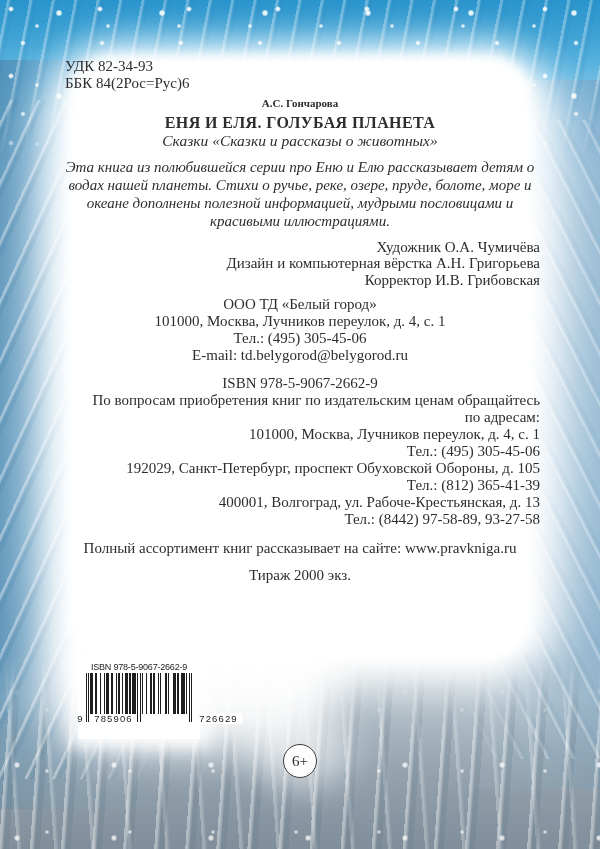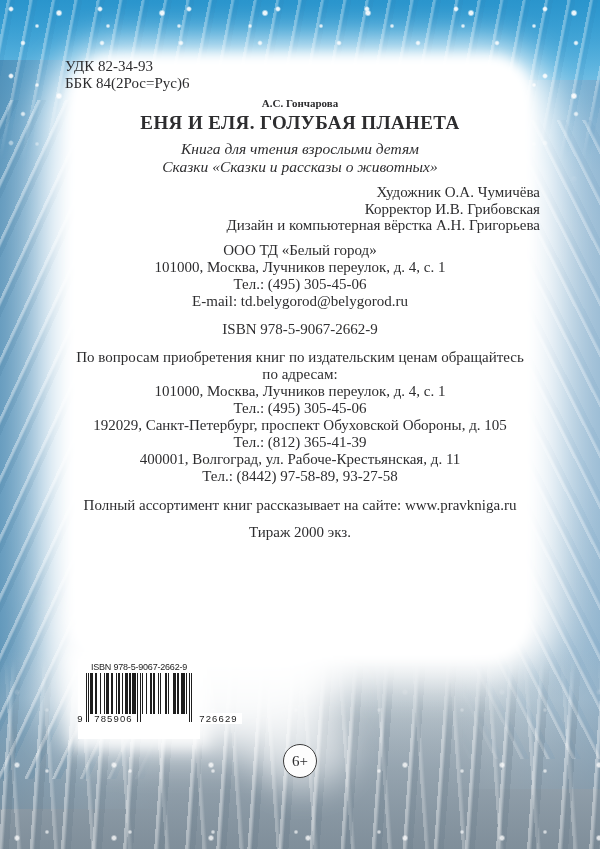--- a/index.html
+++ b/index.html
@@ -60,28 +60,28 @@
   .white-lobe{position:absolute;left:42px;top:608px;width:300px;height:140px;
     background:rgba(255,255,255,.92);border-radius:70px;filter:blur(22px);}
   .white-badge-glow{position:absolute;left:252px;top:716px;width:100px;height:74px;
     background:rgba(255,255,255,.5);border-radius:50%;filter:blur(16px);}
 
   
   .content{position:absolute;left:60px;top:58px;width:480px;z-index:5;
     color:#2d2d2f;text-align:center;font-size:15px;line-height:17px;}
   .catalog{text-align:left;padding-left:5px;line-height:16.5px;}
   .author{margin-top:3px;font-weight:bold;font-size:11px;line-height:18px;}
-  .title{margin-top:1px;font-weight:bold;font-size:19px;line-height:19px;letter-spacing:.4px;}
+  .title{margin-top:1px;font-weight:bold;font-size:16px;line-height:19px;letter-spacing:.4px;}
   .subtitle,.series{font-style:italic;font-size:15.5px;line-height:17.5px;}
   .subtitle{margin-top:8px;}
   .annotation{margin:8px 0 0;font-style:italic;font-size:15px;line-height:18px;}
   .credits{margin-top:9px;line-height:16.5px;text-align:right;}
   .publisher{margin-top:8px;line-height:17px;}
   .isbn-line{margin-top:11px;line-height:17px;}
-  .purchase{margin-top:11px;line-height:17px;}
+  .purchase{line-height:17px;text-align:right;}
   .site-line{margin-top:12px;line-height:17px;}
   .printrun-line{margin-top:10px;line-height:17px;}
 
   
   .barcode-box{position:absolute;left:78px;top:659px;width:122px;height:80px;z-index:6;
     background:#fff;box-shadow:0 0 14px 9px rgba(255,255,255,.85);}
   .barcode-label{font-family:"Liberation Sans","DejaVu Sans",sans-serif;font-size:9px;
     letter-spacing:-.2px;color:#1c1c1c;text-align:center;padding-top:3px;white-space:nowrap;}
   .barcode-bars{position:relative;width:107px;height:51px;margin:1px auto 0;}
   .bar{position:absolute;top:0;height:41px;background:#1e1e1e;}
@@ -119,42 +119,42 @@
   <div class="white-lobe"></div>
   <div class="white-badge-glow"></div>
 
   <div class="content">
     <div class="catalog">
       <div>УДК 82-34-93</div>
       <div>ББК 84(2Рос=Рус)6</div>
     </div>
     <div class="author">А.С. Гончарова</div>
     <div class="title">ЕНЯ И ЕЛЯ. ГОЛУБАЯ ПЛАНЕТА</div>
-    <div class="subtitle">Книга для чтения взрослыми детям</div>
     <div class="series">Сказки «Сказки и рассказы о животных»</div>
+    <p class="annotation">Эта книга из полюбившейся серии про Еню и Елю рассказывает детям о водах нашей планеты. Стихи о ручье, реке, озере, пруде, болоте, море и океане дополнены полезной информацией, мудрыми пословицами и красивыми иллюстрациями.</p>
     <div class="credits">
       <div>Художник О.А. Чумичёва</div>
+      <div>Дизайн и компьютерная вёрстка А.Н. Григорьева</div>
       <div>Корректор И.В. Грибовская</div>
-      <div>Дизайн и компьютерная вёрстка А.Н. Григорьева</div>
     </div>
     <div class="publisher">
       <div>ООО ТД «Белый город»</div>
       <div>101000, Москва, Лучников переулок, д. 4, с. 1</div>
       <div>Тел.: (495) 305-45-06</div>
       <div>E-mail: td.belygorod@belygorod.ru</div>
     </div>
     <div class="isbn-line">ISBN 978-5-9067-2662-9</div>
     <div class="purchase">
       <div>По вопросам приобретения книг по издательским ценам обращайтесь</div>
       <div>по адресам:</div>
       <div>101000, Москва, Лучников переулок, д. 4, с. 1</div>
       <div>Тел.: (495) 305-45-06</div>
       <div>192029, Санкт-Петербург, проспект Обуховской Обороны, д. 105</div>
       <div>Тел.: (812) 365-41-39</div>
-      <div>400001, Волгоград, ул. Рабоче-Крестьянская, д. 11</div>
+      <div>400001, Волгоград, ул. Рабоче-Крестьянская, д. 13</div>
       <div>Тел.: (8442) 97-58-89, 93-27-58</div>
     </div>
     <div class="site-line">Полный ассортимент книг рассказывает на сайте: www.pravkniga.ru</div>
     <div class="printrun-line">Тираж 2000 экз.</div>
   </div>
 
   <div class="barcode-box">
     <div class="barcode-label">ISBN 978-5-9067-2662-9</div>
     <div class="barcode-bars">
       <span class="bc-digit bc-d0">9</span>

